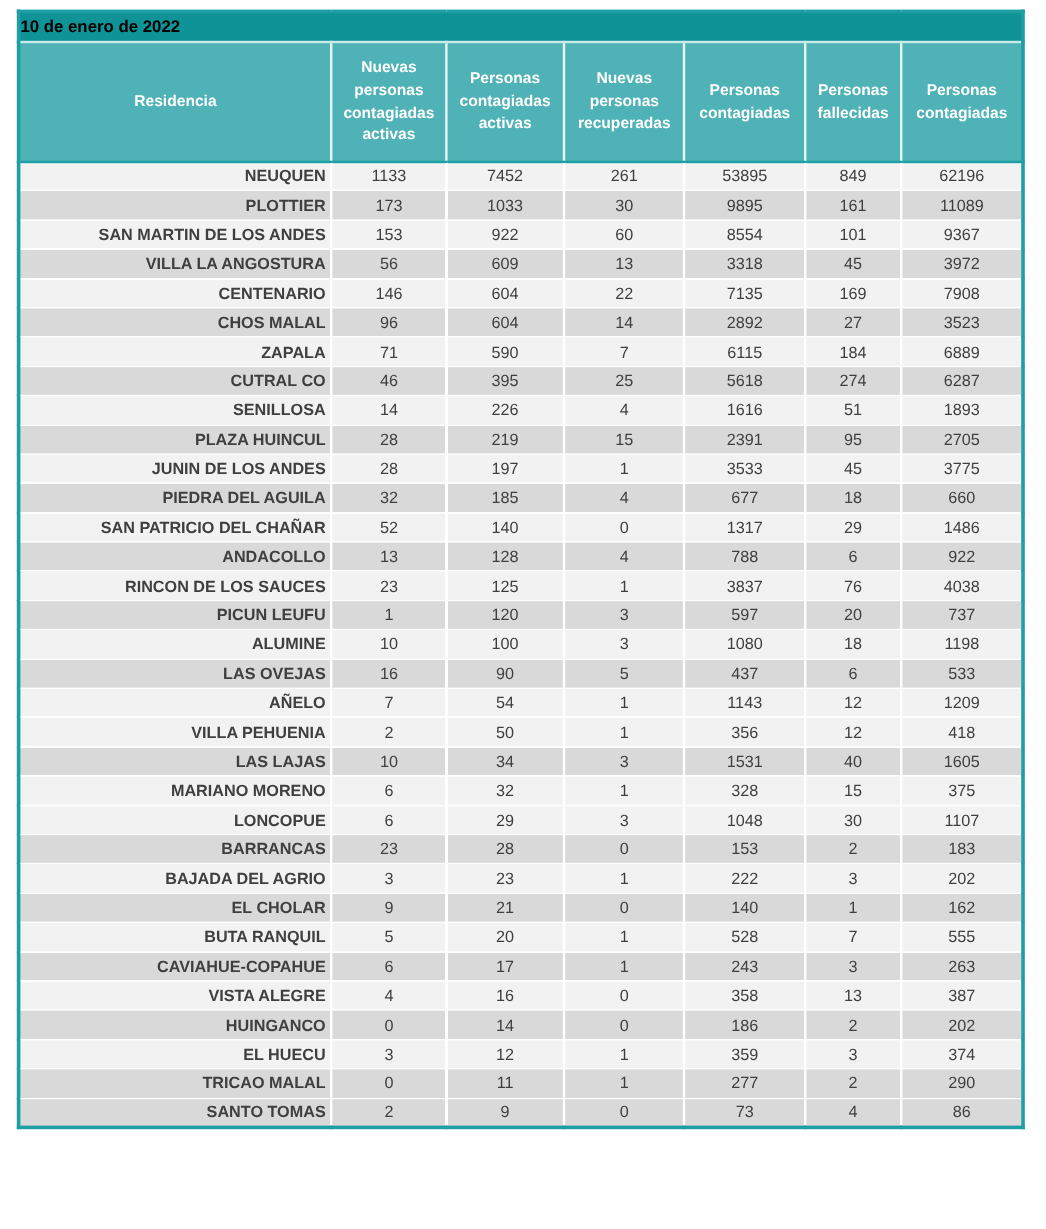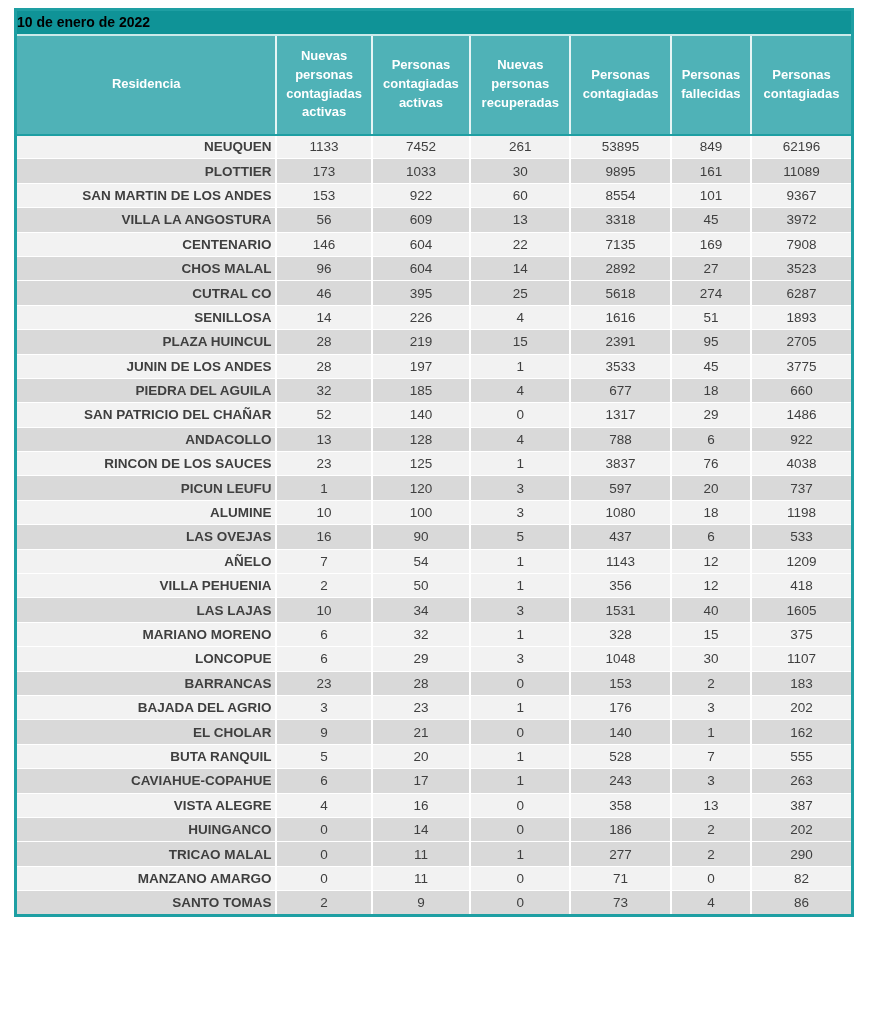--- a/index.html
+++ b/index.html
@@ -148,20 +148,29 @@
         </tr>
         <tr class="row-dark">
           <td class="cell-name">CHOS MALAL</td>
           <td class="cell-num">96</td>
           <td class="cell-num">604</td>
           <td class="cell-num">14</td>
           <td class="cell-num">2892</td>
           <td class="cell-num">27</td>
           <td class="cell-num">3523</td>
         </tr>
+        <tr class="row-light">
+          <td class="cell-name">ZAPALA</td>
+          <td class="cell-num">71</td>
+          <td class="cell-num">590</td>
+          <td class="cell-num">7</td>
+          <td class="cell-num">6115</td>
+          <td class="cell-num">184</td>
+          <td class="cell-num">6889</td>
+        </tr>
         <tr class="row-dark">
           <td class="cell-name">CUTRAL CO</td>
           <td class="cell-num">46</td>
           <td class="cell-num">395</td>
           <td class="cell-num">25</td>
           <td class="cell-num">5618</td>
           <td class="cell-num">274</td>
           <td class="cell-num">6287</td>
         </tr>
         <tr class="row-light">
@@ -306,21 +315,21 @@
           <td class="cell-num">0</td>
           <td class="cell-num">153</td>
           <td class="cell-num">2</td>
           <td class="cell-num">183</td>
         </tr>
         <tr class="row-light">
           <td class="cell-name">BAJADA DEL AGRIO</td>
           <td class="cell-num">3</td>
           <td class="cell-num">23</td>
           <td class="cell-num">1</td>
-          <td class="cell-num">176</td>
+          <td class="cell-num">222</td>
           <td class="cell-num">3</td>
           <td class="cell-num">202</td>
         </tr>
         <tr class="row-dark">
           <td class="cell-name">EL CHOLAR</td>
           <td class="cell-num">9</td>
           <td class="cell-num">21</td>
           <td class="cell-num">0</td>
           <td class="cell-num">140</td>
           <td class="cell-num">1</td>
@@ -355,37 +364,37 @@
         </tr>
         <tr class="row-dark">
           <td class="cell-name">HUINGANCO</td>
           <td class="cell-num">0</td>
           <td class="cell-num">14</td>
           <td class="cell-num">0</td>
           <td class="cell-num">186</td>
           <td class="cell-num">2</td>
           <td class="cell-num">202</td>
         </tr>
+        <tr class="row-light">
+          <td class="cell-name">EL HUECU</td>
+          <td class="cell-num">3</td>
+          <td class="cell-num">12</td>
+          <td class="cell-num">1</td>
+          <td class="cell-num">359</td>
+          <td class="cell-num">3</td>
+          <td class="cell-num">374</td>
+        </tr>
         <tr class="row-dark">
           <td class="cell-name">TRICAO MALAL</td>
           <td class="cell-num">0</td>
           <td class="cell-num">11</td>
           <td class="cell-num">1</td>
           <td class="cell-num">277</td>
           <td class="cell-num">2</td>
           <td class="cell-num">290</td>
-        </tr>
-        <tr class="row-light">
-          <td class="cell-name">MANZANO AMARGO</td>
-          <td class="cell-num">0</td>
-          <td class="cell-num">11</td>
-          <td class="cell-num">0</td>
-          <td class="cell-num">71</td>
-          <td class="cell-num">0</td>
-          <td class="cell-num">82</td>
         </tr>
         <tr class="row-dark">
           <td class="cell-name">SANTO TOMAS</td>
           <td class="cell-num">2</td>
           <td class="cell-num">9</td>
           <td class="cell-num">0</td>
           <td class="cell-num">73</td>
           <td class="cell-num">4</td>
           <td class="cell-num">86</td>
         </tr>

